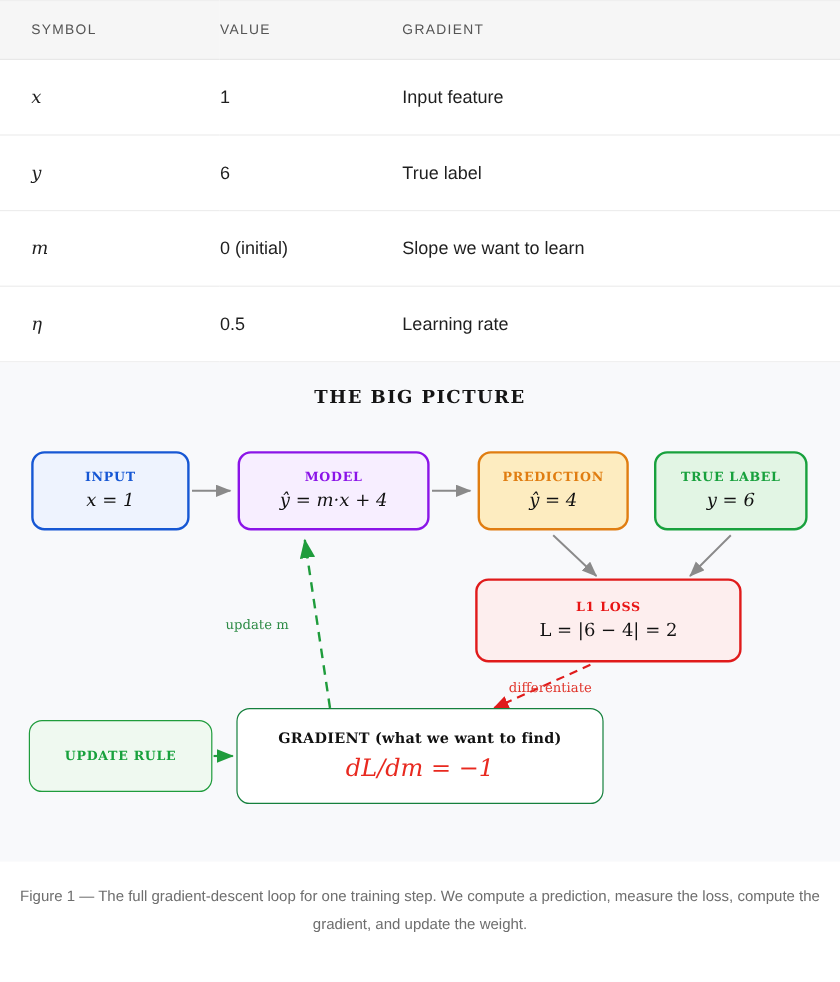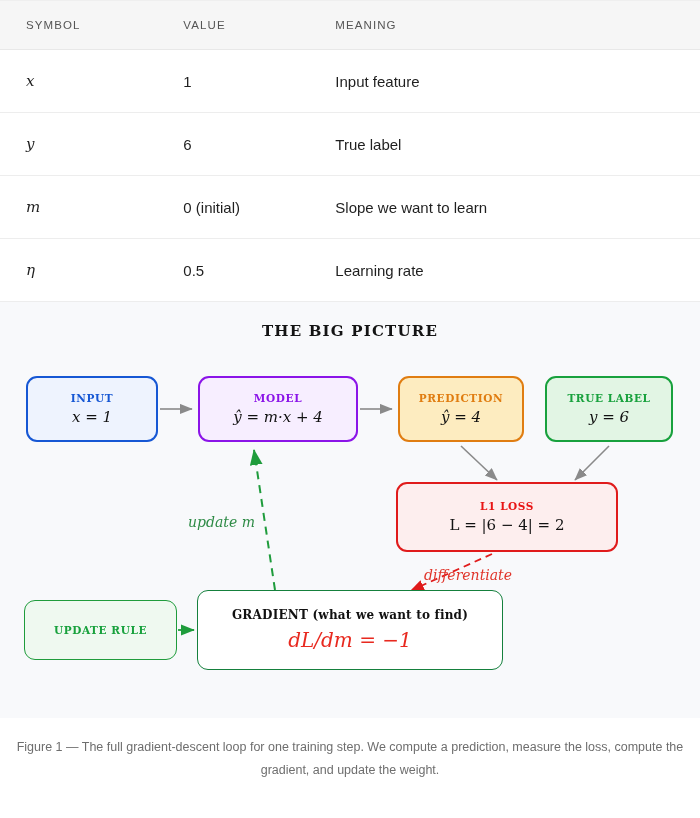--- a/index.html
+++ b/index.html
@@ -98,22 +98,21 @@
     font-size: 15px;
     color: #111111;
     margin-top: 4px;
     line-height: 1.2;
   }
   .node-formula.em { font-style: italic; }
 
   .edge-label {
     position: absolute;
     font-family: "DejaVu Serif", serif;
-    font-style: italic;
-    font-size: 14px;
+    font-size: 11px;
     white-space: nowrap;
   }
 
   
   .figure-caption {
     width: 676px;
     margin: 0 auto;
     padding-top: 18px;
     text-align: center;
     font-size: 12.5px;
@@ -122,21 +121,21 @@
   }
 </style>
 </head>
 <body>
 
 <table class="symbol-table">
   <thead>
     <tr>
       <th class="col-symbol">SYMBOL</th>
       <th class="col-value">VALUE</th>
-      <th class="col-meaning">MEANING</th>
+      <th class="col-meaning">GRADIENT</th>
     </tr>
   </thead>
   <tbody>
     <tr>
       <td class="col-symbol cell-symbol">x</td>
       <td class="col-value">1</td>
       <td class="col-meaning">Input feature</td>
     </tr>
     <tr>
       <td class="col-symbol cell-symbol">y</td>

